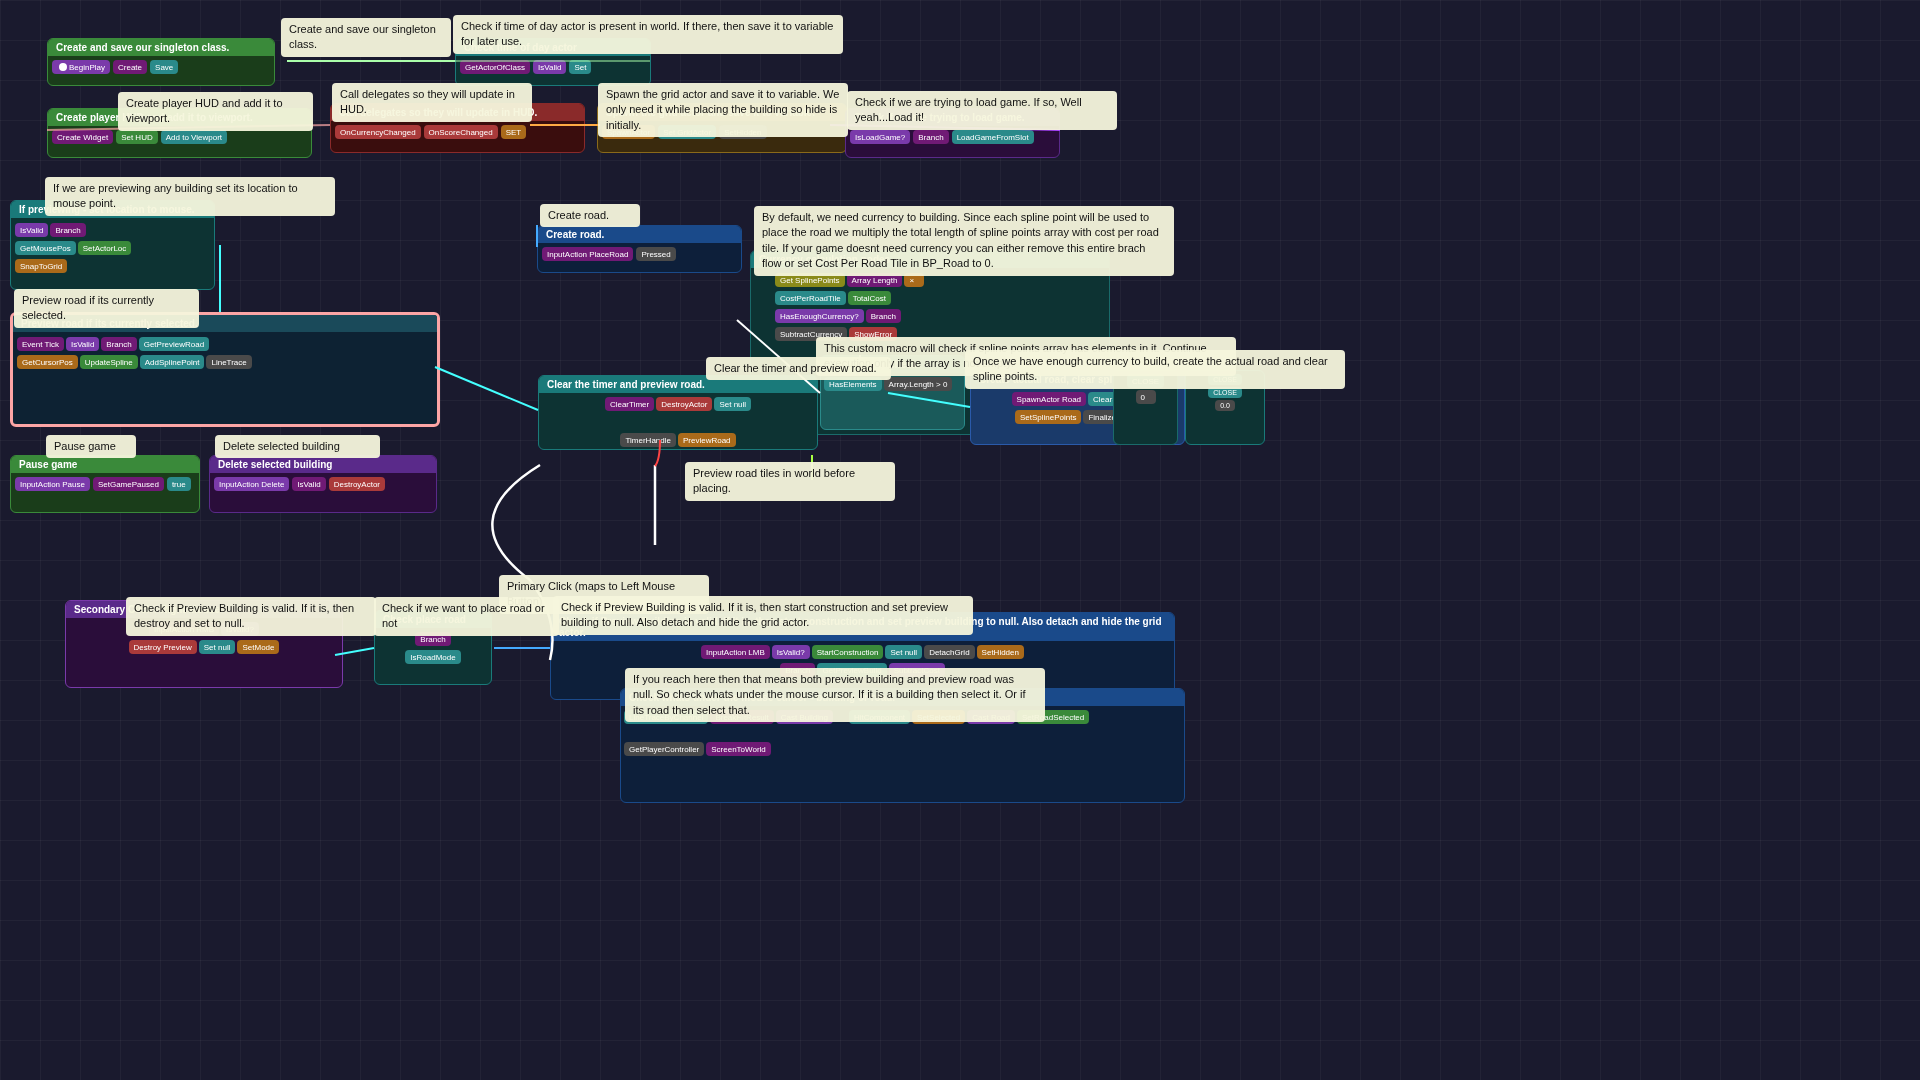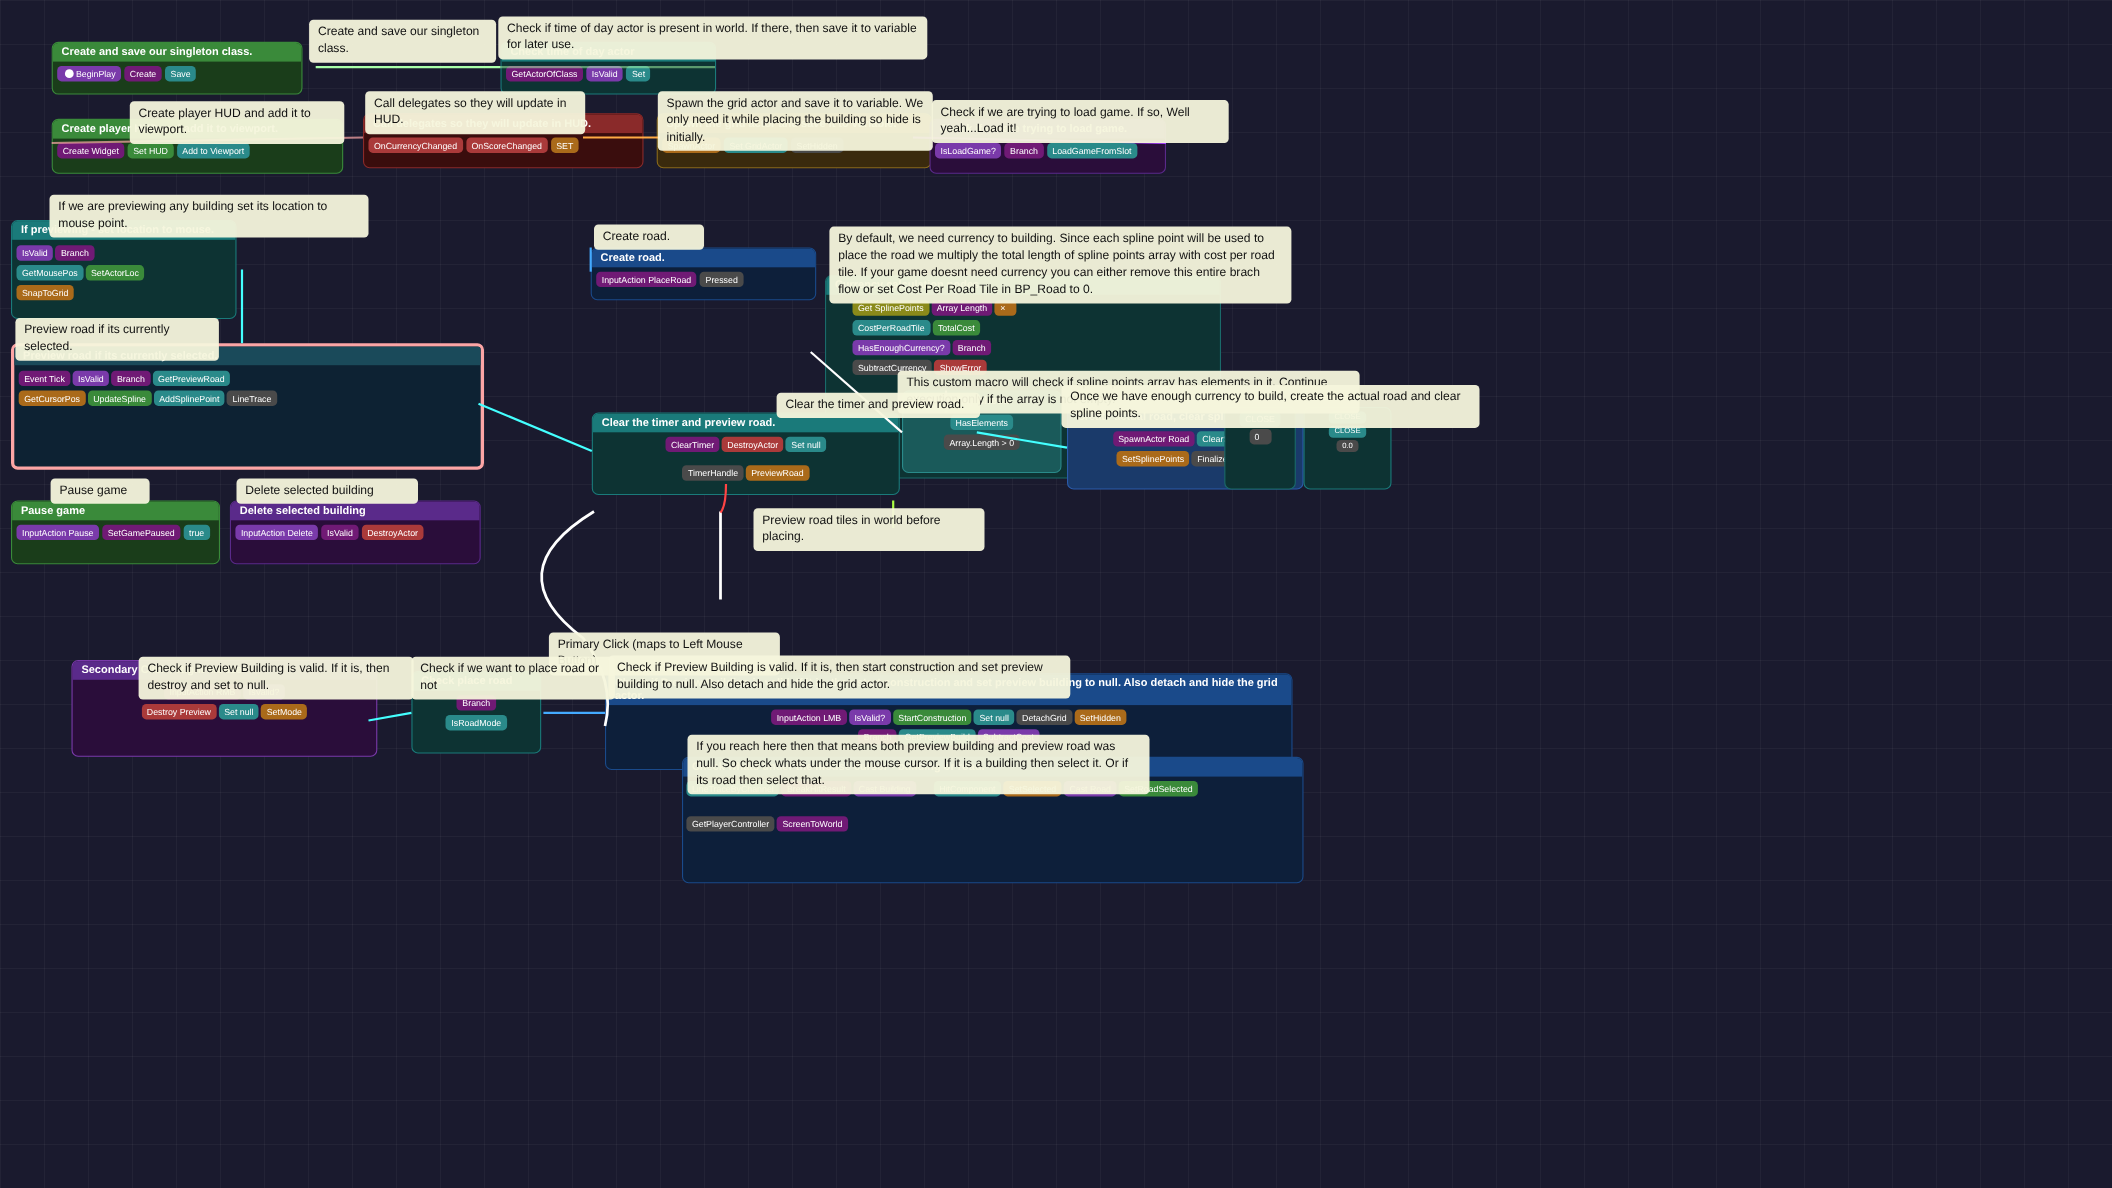--- a/index.html
+++ b/index.html
@@ -314,36 +314,36 @@
       </div>
       <div class="node-row">
         <div class="node node-gray small-node">SubtractCurrency</div>
         <div class="node node-red small-node">ShowError</div>
       </div>
     </div>
   </div>
 
   <div class="node-group" style="left:538px; top:375px; width:280px; height:75px; background:#0d3333; border:1px solid #1a7a7a;">
     <div class="node-group-header header-teal">Clear the timer and preview road.</div>
-    <div class="node-group-body" style="flex-direction:column; gap:10px; padding:3px;">
+    <div class="node-group-body" style="flex-direction:column; gap:20px; padding:3px;">
       <div class="node-row">
         <div class="node node-blue small-node">ClearTimer</div>
         <div class="node node-red small-node">DestroyActor</div>
         <div class="node node-teal small-node">Set null</div>
       </div>
       <div class="node-row">
         <div class="node node-gray small-node">TimerHandle</div>
         <div class="node node-orange small-node">PreviewRoad</div>
       </div>
     </div>
   </div>
 
   <div class="node-group" style="left:820px; top:355px; width:145px; height:75px; background:#1a5a5a; border:1px solid #2a8a8a;">
     <div class="node-group-header header-teal">Spline array check</div>
-    <div class="node-group-body" style="flex-direction:column; gap:2px; padding:3px;">
+    <div class="node-group-body" style="flex-direction:row; gap:2px; padding:3px;">
       <div class="node-row">
         <div class="node node-teal small-node">HasElements</div>
       </div>
       <div class="node-row">
         <div class="node node-gray small-node">Array.Length &gt; 0</div>
       </div>
     </div>
   </div>
 
   <div class="node-group" style="left:970px; top:370px; width:215px; height:75px; background:#1a3a6a; border:1px solid #2a5aaa;">

